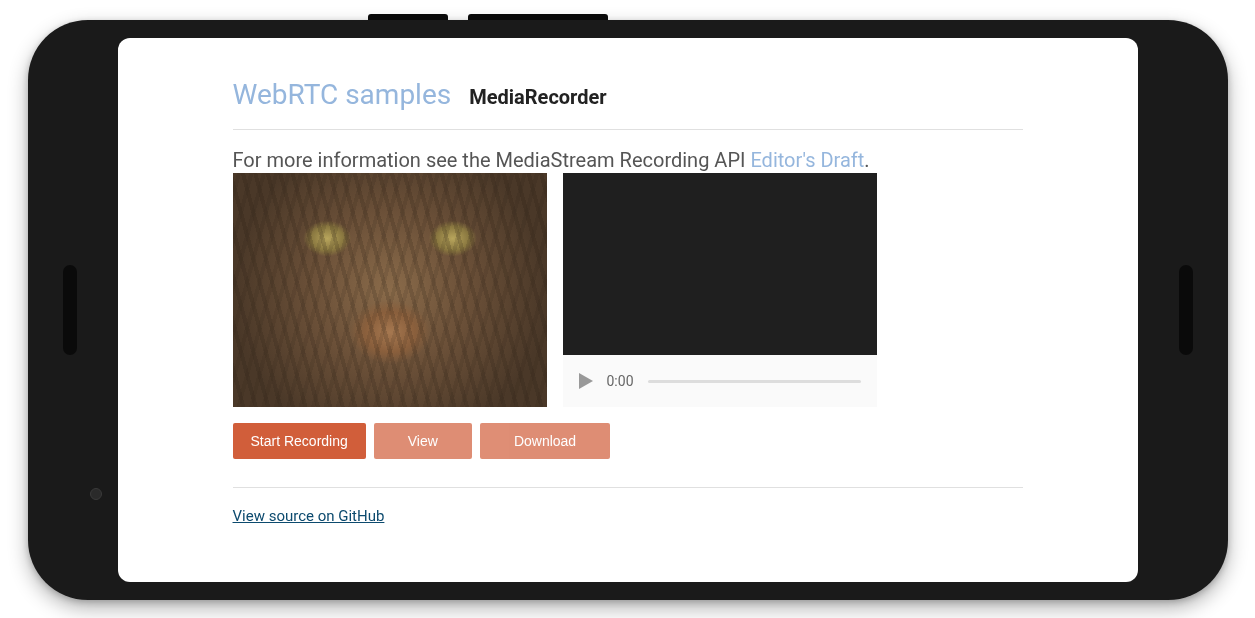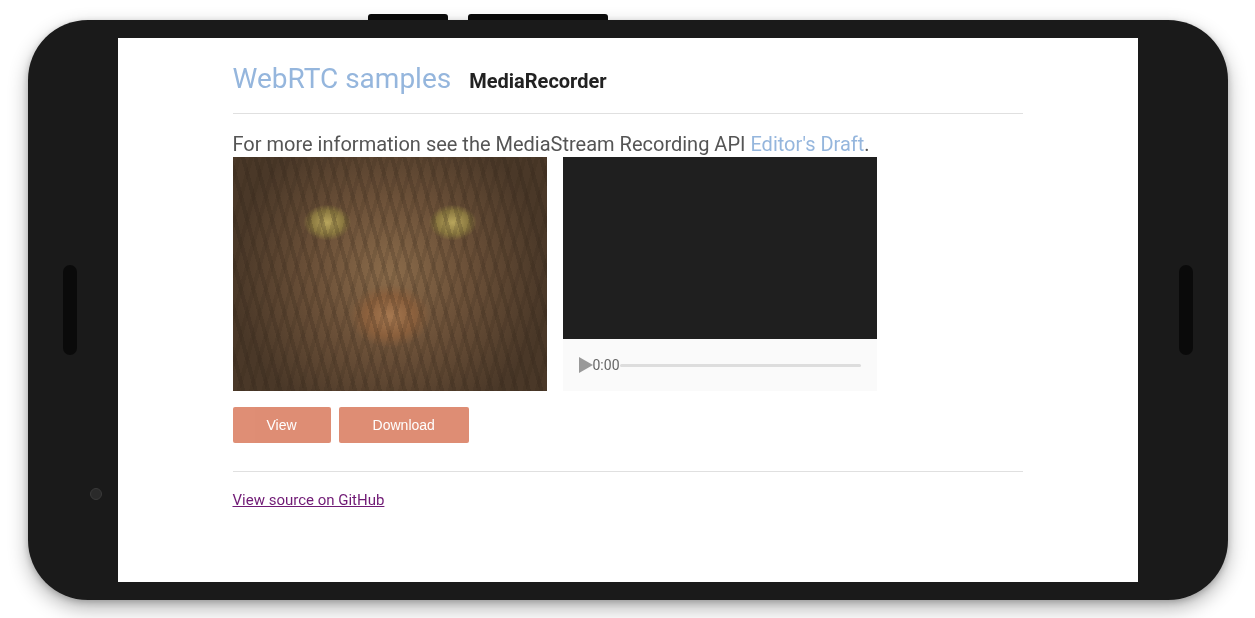--- a/index.html
+++ b/index.html
@@ -68,23 +68,23 @@
       height: 12px;
       background: #2a2a2a;
       border-radius: 50%;
       border: 1px solid #3a3a3a;
     }
     
     .screen {
       width: 100%;
       height: 100%;
       background: #ffffff;
-      border-radius: 0;
+      border-radius: 12px;
       overflow: hidden;
-      padding: 24px 115px 20px 115px;
+      padding: 40px 115px 20px 115px;
     }
     
     .header {
       display: flex;
       align-items: baseline;
       gap: 18px;
       padding-bottom: 18px;
       border-bottom: 1px solid #e0e0e0;
       margin-bottom: 18px;
     }
@@ -167,20 +167,21 @@
       background: #1f1f1f;
     }
     
     .video-controls {
       width: 100%;
       height: 52px;
       background: #fafafa;
       display: flex;
       align-items: center;
       padding: 0 16px;
+      gap: 14px;
     }
     
     .play-icon {
       width: 0;
       height: 0;
       border-left: 14px solid #999;
       border-top: 8px solid transparent;
       border-bottom: 8px solid transparent;
     }
     
@@ -217,21 +218,21 @@
       opacity: 0.7;
       padding: 10px 34px;
     }
     
     .footer-divider {
       border-top: 1px solid #e0e0e0;
       margin-bottom: 18px;
     }
     
     .source-link {
-      color: #701a75;
+      color: #0c4a6e;
       font-size: 15px;
       text-decoration: underline;
       margin-top: 48px;
     }
   </style>
 </head>
 <body>
 
 <div class="phone-frame">
   <div class="phone-top-buttons">
@@ -265,20 +266,21 @@
         <div class="video-black"></div>
         <div class="video-controls">
           <div class="play-icon"></div>
           <span class="time-text">0:00</span>
           <div class="progress-bar"></div>
         </div>
       </div>
     </div>
     
     <div class="button-row">
+      <button class="btn">Start Recording</button>
       <button class="btn secondary">View</button>
       <button class="btn secondary">Download</button>
     </div>
     
     <div class="footer-divider"></div>
     
     <a class="source-link">View source on GitHub</a>
     
   </div>
 </div>

